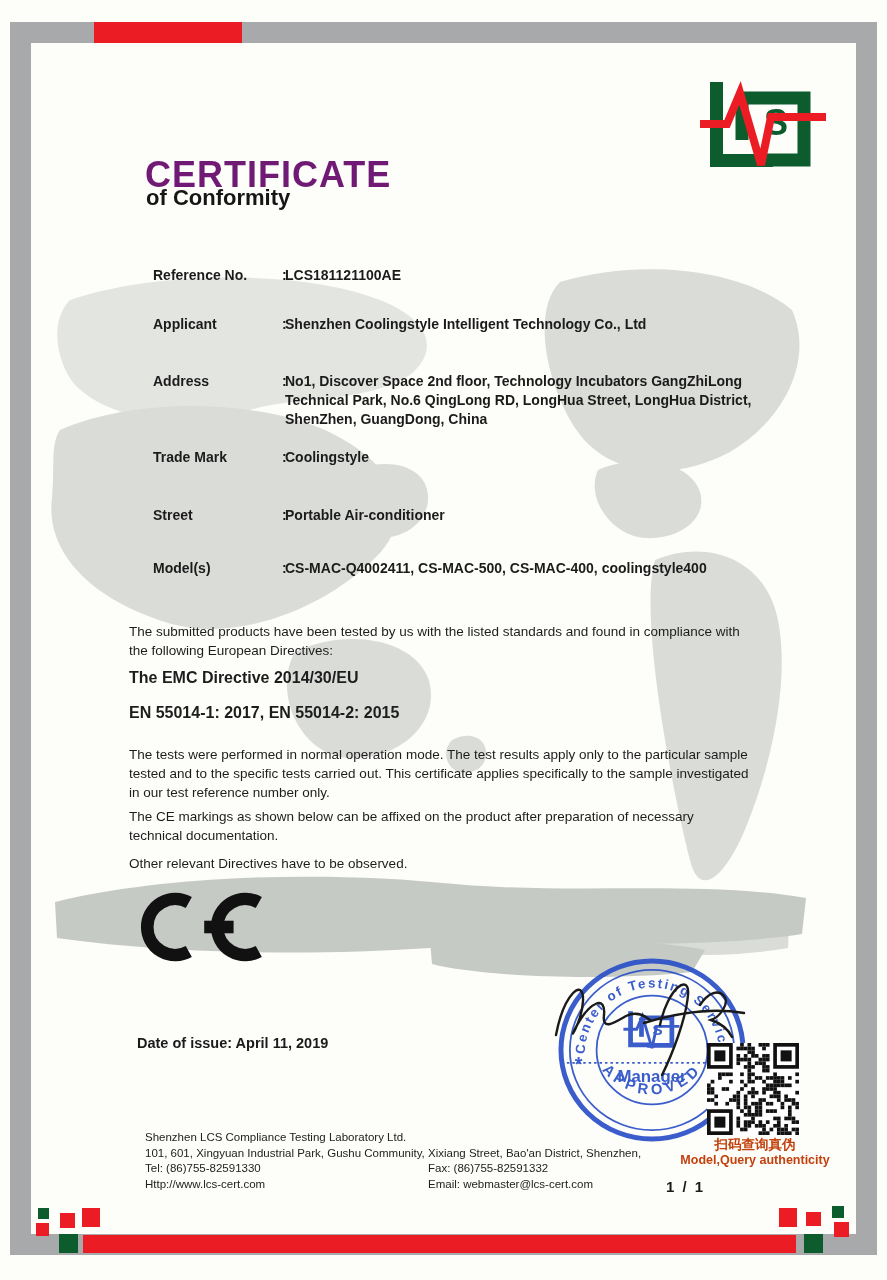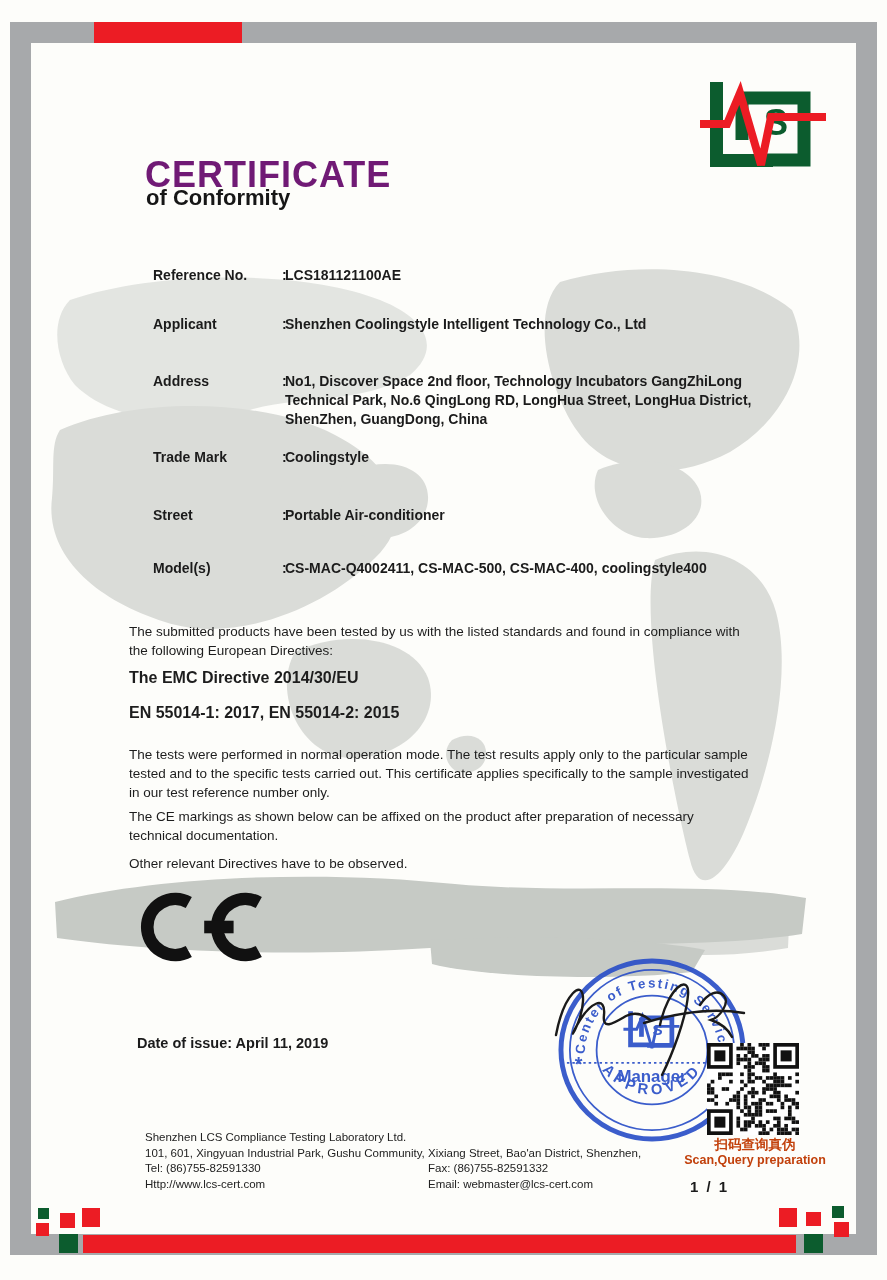--- a/index.html
+++ b/index.html
@@ -28,21 +28,21 @@
 
   
   .para{position:absolute;left:129px;width:604px;font-size:13.5px;line-height:19px;color:#1d1d1d;}
   .bold14{font-size:16px;font-weight:bold;}
 
   .date-issue{position:absolute;left:137px;top:1035px;font-size:14.5px;font-weight:bold;}
 
   
   .footer{position:absolute;left:145px;top:1130px;font-size:11.5px;line-height:15.5px;color:#222;}
   .footer .cols span.c1{display:inline-block;width:283px;}
-  .pageno{position:absolute;left:690px;top:1178px;font-size:15px;font-weight:bold;letter-spacing:2px;}
+  .pageno{position:absolute;left:666px;top:1178px;font-size:15px;font-weight:bold;letter-spacing:2px;}
 
   .qr-cap{position:absolute;left:662px;width:186px;text-align:center;font-weight:bold;color:#c2410c;}
   .qr-cap.cn{top:1136px;font-size:13.5px;}
   .qr-cap.en{top:1153px;font-size:12.5px;}
 </style>
 </head>
 <body>
 
 <div class="page">
 
@@ -381,21 +381,21 @@
         <rect x="15" y="24" width="1" height="1"></rect>
         <rect x="16" y="24" width="1" height="1"></rect>
         <rect x="19" y="24" width="1" height="1"></rect>
         <rect x="20" y="24" width="1" height="1"></rect>
         <rect x="21" y="24" width="1" height="1"></rect>
         <rect x="22" y="24" width="1" height="1"></rect>
         <rect x="24" y="24" width="1" height="1"></rect>
       </g>
   </svg>
   <div class="qr-cap cn">扫码查询真伪</div>
-  <div class="qr-cap en">Scan,Query preparation</div>
+  <div class="qr-cap en">Model,Query authenticity</div>
 
   <div class="footer">
     <div>Shenzhen LCS Compliance Testing Laboratory Ltd.</div>
     <div>101, 601, Xingyuan Industrial Park, Gushu Community, Xixiang Street, Bao'an District, Shenzhen,</div>
     <div class="cols">
       <span class="c1">Tel: (86)755-82591330</span><span>Fax: (86)755-82591332</span>
     </div>
     <div class="cols">
       <span class="c1">Http://www.lcs-cert.com</span><span>Email: webmaster@lcs-cert.com</span>
     </div>

